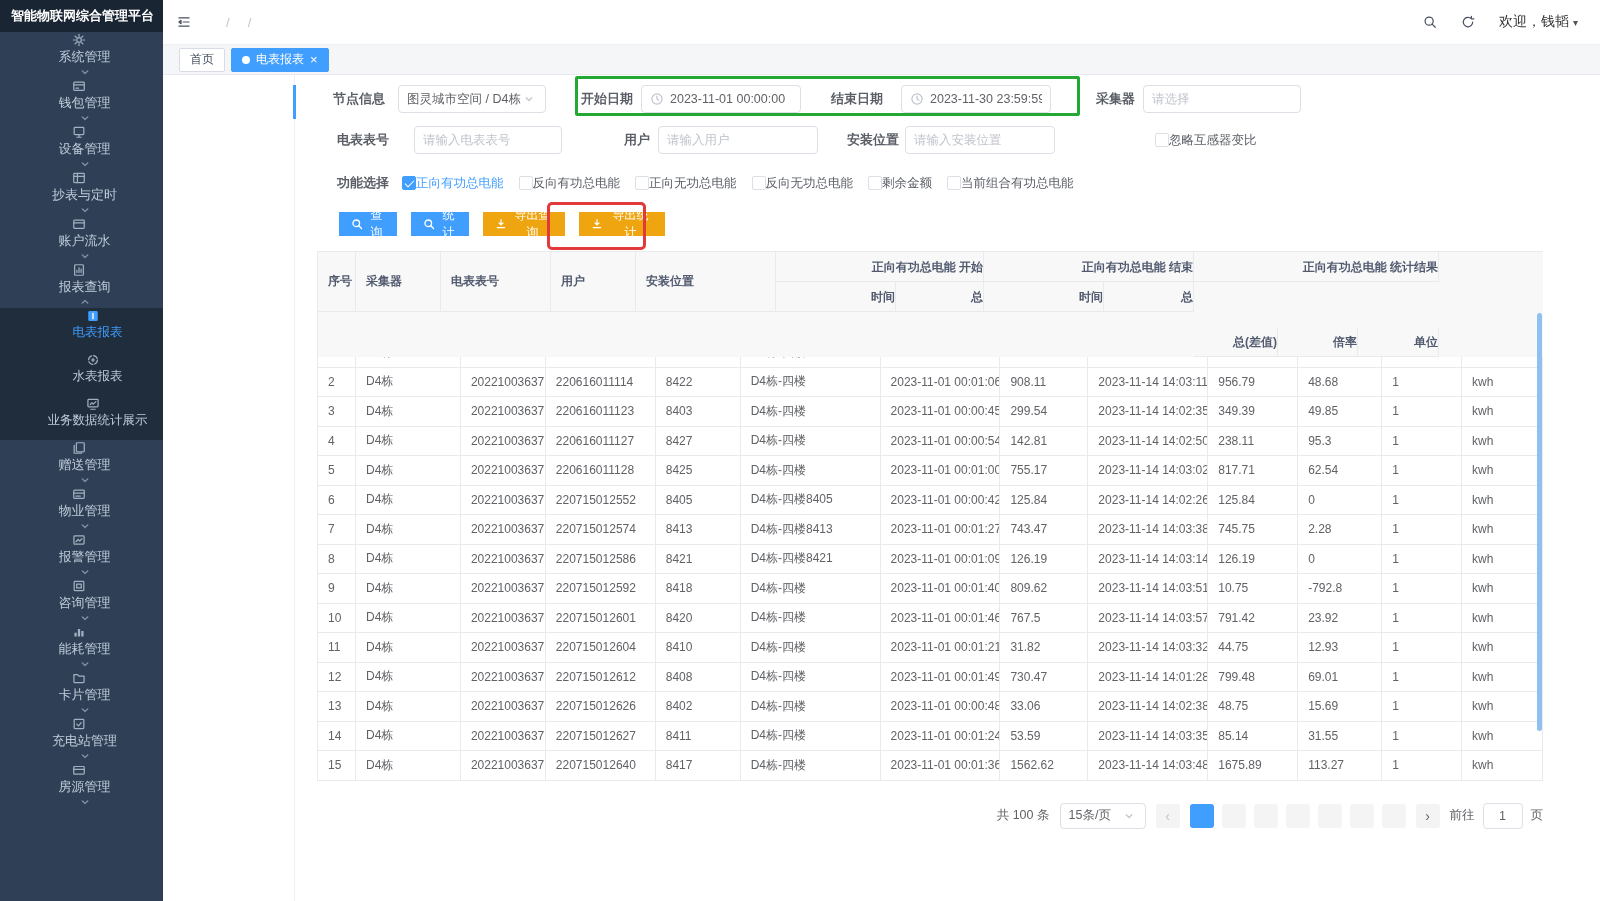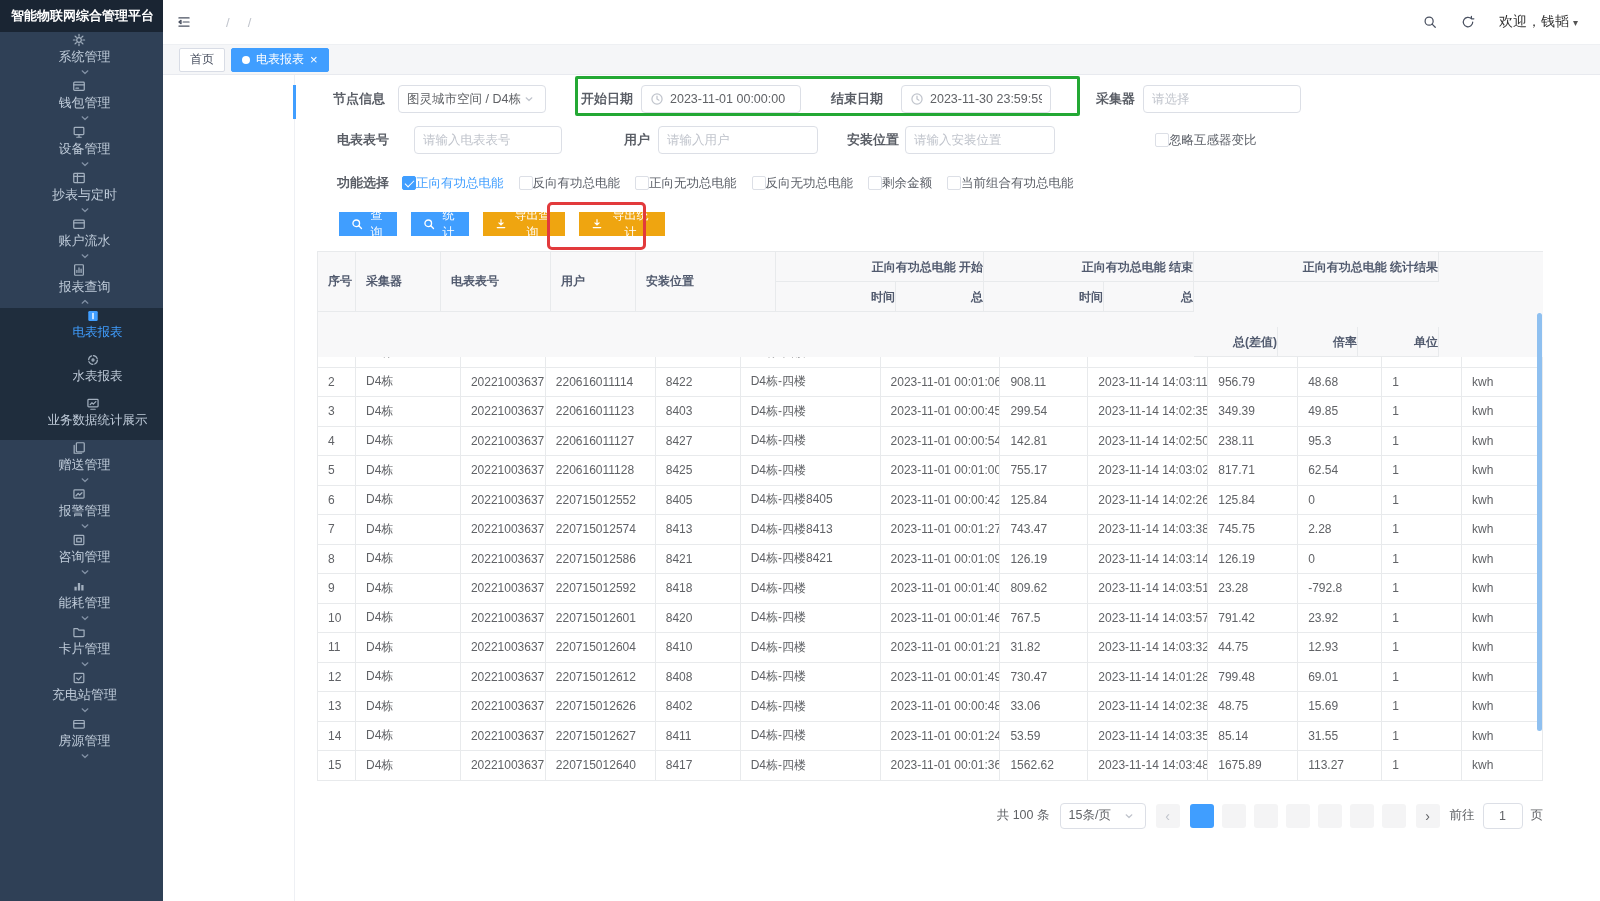--- a/index.html
+++ b/index.html
@@ -232,20 +232,34 @@
         <span class="caret"></span>
       </div>
       <div class="side-item caret-down">
         <span class="mi">
           <svg viewBox="0 0 16 16" width="14" height="14" fill="none" stroke="currentColor" stroke-width="1.4" stroke-linecap="round" stroke-linejoin="round">
             <rect x="5" y="2" width="9" height="10.5" rx="1"></rect>
             <path d="M2.5 5v9h8.5"></path>
           </svg>
         </span>
         <span class="side-label">赠送管理</span>
+        <span class="caret">
+          <svg viewBox="0 0 16 16" width="12" height="12" fill="none" stroke="currentColor" stroke-width="1.6" stroke-linecap="round" stroke-linejoin="round">
+            <path d="M4.2 6.4 8 10l3.8-3.6"></path>
+          </svg>
+        </span>
+      </div>
+      <div class="side-item caret-down">
+        <span class="mi">
+          <svg viewBox="0 0 16 16" width="14" height="14" fill="none" stroke="currentColor" stroke-width="1.4" stroke-linecap="round" stroke-linejoin="round">
+            <rect x="2" y="3.5" width="12" height="9.5" rx="1"></rect>
+            <path d="M2 7h12M4.5 10.3h5"></path>
+          </svg>
+        </span>
+        <span class="side-label">物业管理</span>
         <span class="caret">
           <svg viewBox="0 0 16 16" width="12" height="12" fill="none" stroke="currentColor" stroke-width="1.6" stroke-linecap="round" stroke-linejoin="round">
             <path d="M4.2 6.4 8 10l3.8-3.6"></path>
           </svg>
         </span>
       </div>
       <div class="side-item caret-down">
         <span class="mi">
           <svg viewBox="0 0 16 16" width="14" height="14" fill="none" stroke="currentColor" stroke-width="1.4" stroke-linecap="round" stroke-linejoin="round">
             <rect x="2.2" y="3.2" width="11.6" height="9.6" rx="1"></rect>
@@ -668,21 +682,21 @@
               <div class="trow">
                 <div class="td w1">9</div>
                 <div class="td w2">D4栋</div>
                 <div class="td w3">20221003637</div>
                 <div class="td w4">220715012592</div>
                 <div class="td w5">8418</div>
                 <div class="td w6">D4栋-四楼</div>
                 <div class="td w7">2023-11-01 00:01:40</div>
                 <div class="td w8">809.62</div>
                 <div class="td w9">2023-11-14 14:03:51</div>
-                <div class="td w10">23.28</div>
+                <div class="td w10">10.75</div>
                 <div class="td w11">-792.8</div>
                 <div class="td w12">1</div>
                 <div class="td w13">kwh</div>
               </div>
               <div class="trow">
                 <div class="td w1">10</div>
                 <div class="td w2">D4栋</div>
                 <div class="td w3">20221003637</div>
                 <div class="td w4">220715012601</div>
                 <div class="td w5">8420</div>

